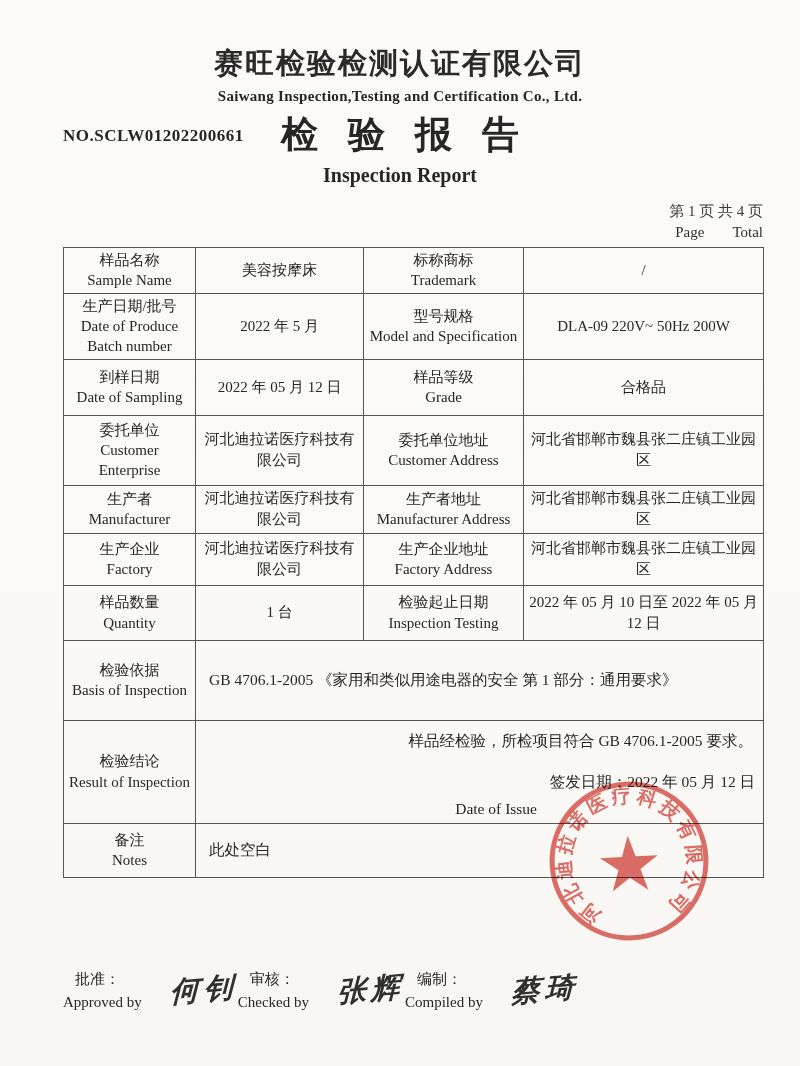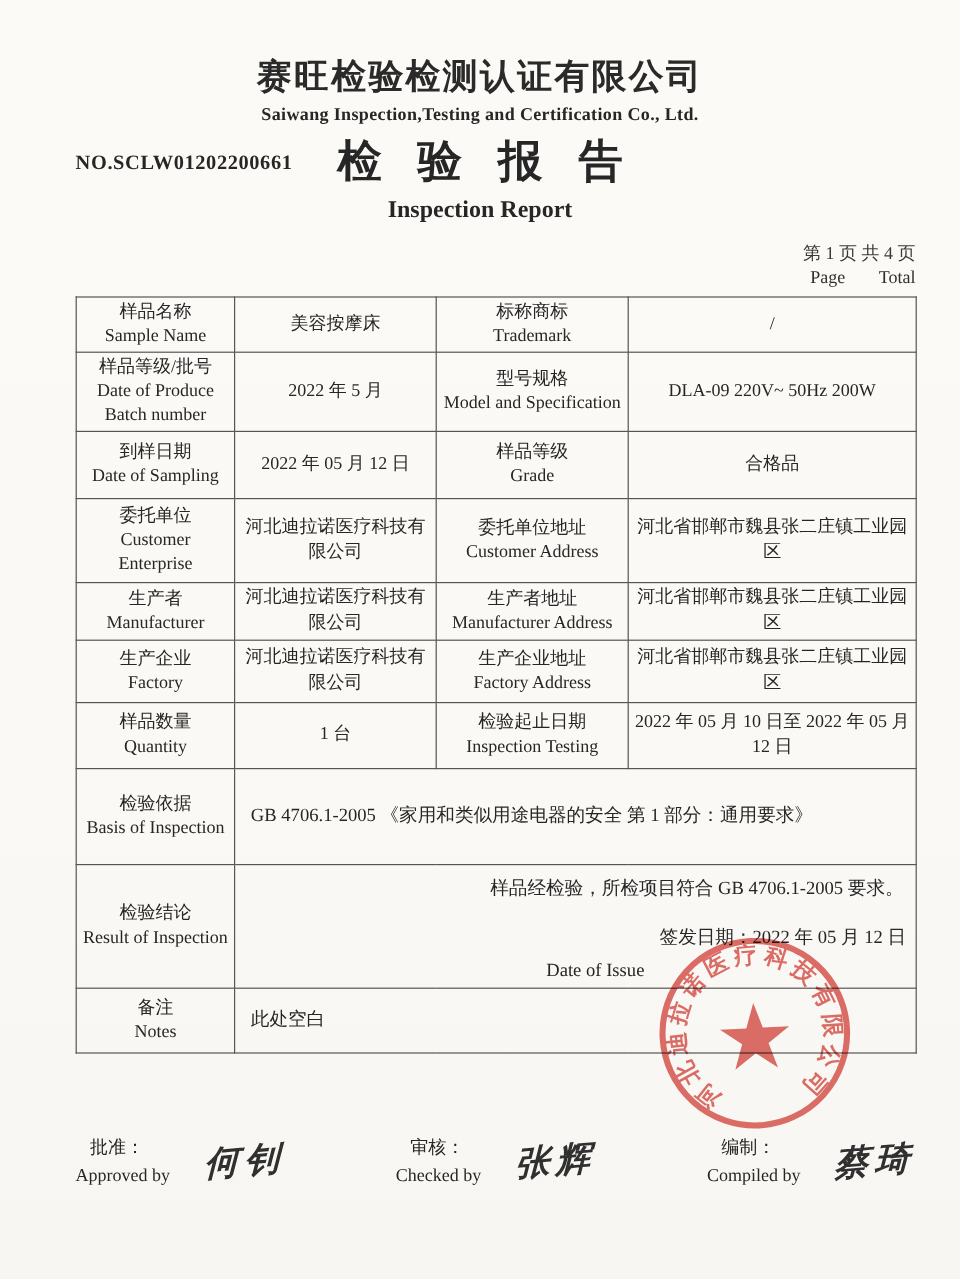--- a/index.html
+++ b/index.html
@@ -18,21 +18,21 @@
   .page-ind .en-row{display:flex;justify-content:flex-end;gap:28px;margin-top:3px;font-size:15px;color:#2f2f2f;}
   table.rpt{position:absolute;left:63px;top:247px;width:700px;border-collapse:collapse;table-layout:fixed;}
   table.rpt td{border:1px solid #555;vertical-align:middle;text-align:center;
         font-size:15px;line-height:1.4;color:#262626;padding:2px 5px;overflow:hidden;}
   .lbl div{line-height:1.35;}
   .val-left{text-align:left !important;padding-left:13px !important;font-size:15.5px !important;}
   .res-cell{vertical-align:top !important;padding:0 !important;}
   .res-text{text-align:right;padding:9px 10px 0 14px;font-size:15.5px;}
   .issue-line{text-align:right;padding-right:8px;margin-top:20px;font-size:15.5px;}
   .issue-en{text-align:right;padding-right:226px;font-size:15.5px;margin-top:5px;}
-  .footer{position:absolute;left:63px;top:946px;width:700px;display:flex;justify-content:space-between;}
+  .footer{position:absolute;left:63px;top:968px;width:700px;display:flex;}
   .sig-group{display:flex;align-items:flex-start;}
   .sig-lblcol{font-size:15px;line-height:1.5;}
   .sig-lblcol .cn{padding-left:12px;}
   .signature{font-size:29px;font-style:italic;font-weight:600;color:#303030;
         transform:rotate(-5deg) skewX(-6deg);letter-spacing:5px;margin:2px 0 0 28px;
         font-family:"DejaVu Sans",sans-serif;}
   .stamp{position:absolute;left:543px;top:775px;width:172px;height:172px;
         opacity:0.82;mix-blend-mode:multiply;transform:rotate(-3deg);}
 </style>
 </head>
@@ -72,21 +72,21 @@
       <td>美容按摩床</td>
       <td class="lbl">
             <div>标称商标</div>
             <div>Trademark</div>
           </td>
       <td>/</td>
     </tr>
 
     <tr style="height:66px">
       <td class="lbl">
-            <div>样品等级/批号</div>
+            <div>生产日期/批号</div>
             <div>Date of Produce Batch number</div>
           </td>
       <td>2022 年 5 月</td>
       <td class="lbl">
             <div>型号规格</div>
             <div>Model and Specification</div>
           </td>
       <td>DLA-09 220V~ 50Hz 200W</td>
     </tr>
 

